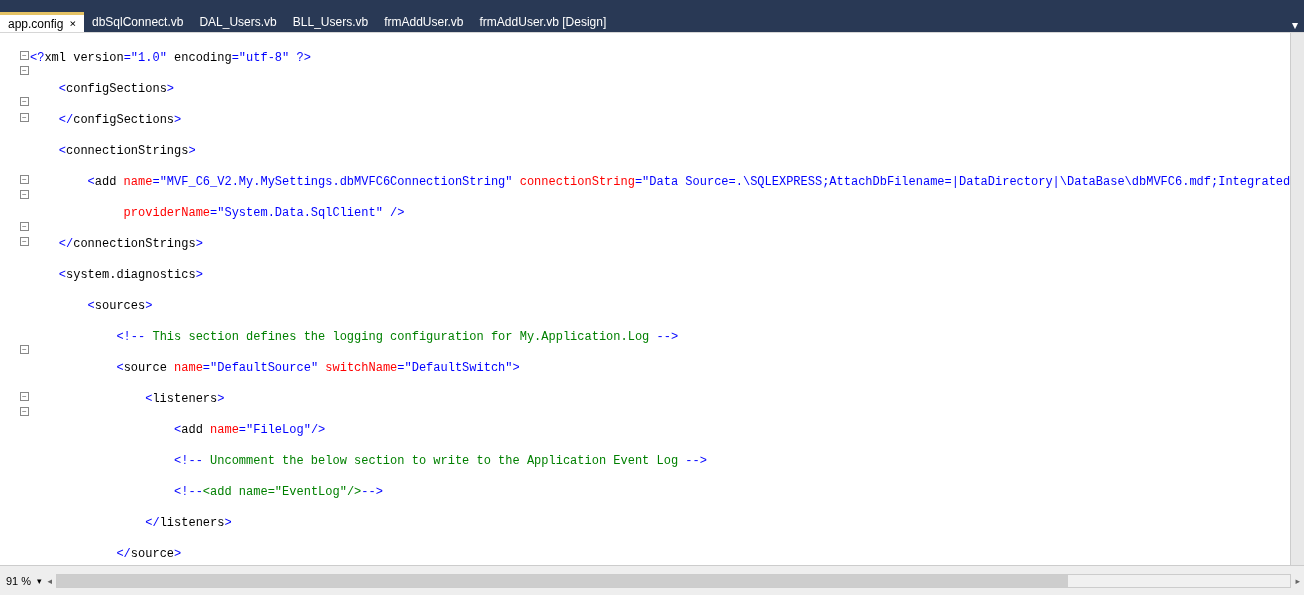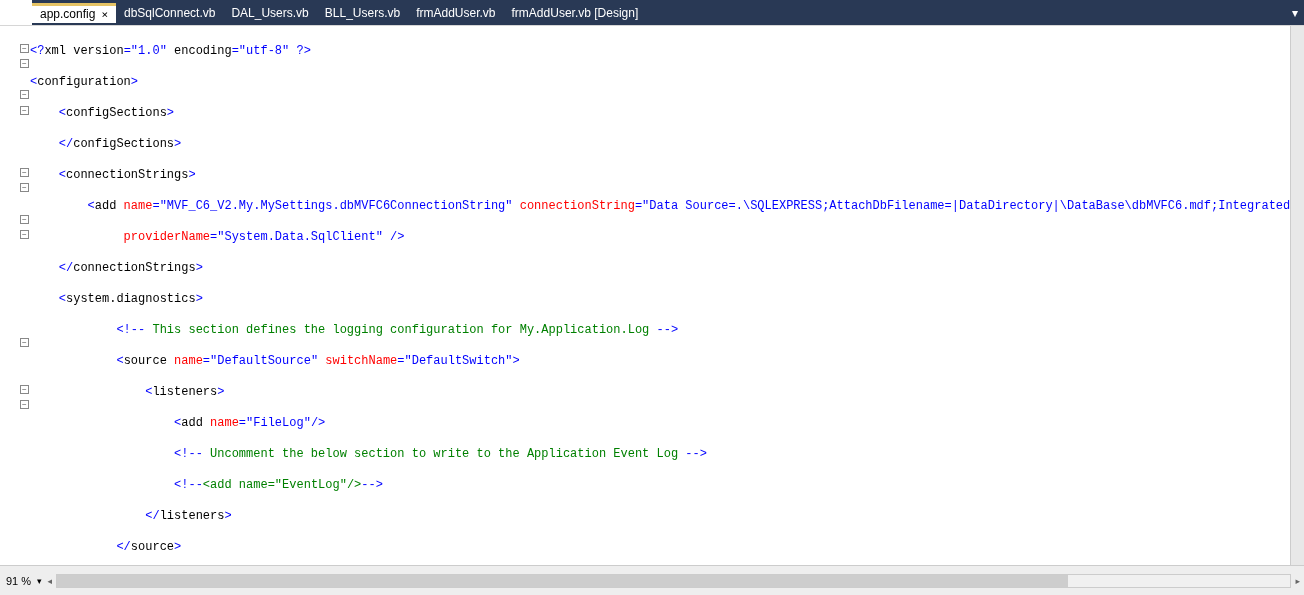--- a/index.html
+++ b/index.html
@@ -1,17 +1,17 @@
 <!DOCTYPE html>
 <html><head>
 <meta charset="utf-8">
 <style>
   * { margin: 0; padding: 0; box-sizing: border-box; }
   html,body { width:1304px; height:595px; font-family: Consolas, "Courier New", monospace; font-size:12px; background:#fff; overflow:hidden; }
-  .tab-bar { height:25px; background:#293955; display:flex; align-items:center; color:#fff; font-family:"Segoe UI", sans-serif; font-size:12px; position:relative;margin-left:32px; }
+  .tab-bar { height:32px; background:#293955; display:flex; align-items:flex-end; color:#fff; font-family:"Segoe UI", sans-serif; font-size:12px; position:relative; }
   .tab { display:flex; align-items:center; padding:0 8px; height:20px; cursor:pointer; white-space:nowrap; }
   .tab.active { background:#fff; color:#000; border-top:3px solid #e5c365; height:20px; padding-top:0; }
   .tab .close { margin-left:6px; font-family:Consolas,monospace; font-size:11px; }
   .tab-bar-end { margin-left:auto; width:18px; display:flex; align-items:center; justify-content:center; color:#fff;}
   .editor-wrap { position:relative; width:1304px; height:555px; border-top:1px solid #d6d6d6; }
   .gutter { position:absolute; left:0; top:0; width:30px; height:100%; background:#fff; }
   .fold { position:absolute; left:20px; width:9px; height:9px; border:1px solid #888; background:#fff; font-size:8px; line-height:7px; text-align:center; color:#555; cursor:pointer;}
   .code { position:absolute; left:30px; right:14px; top:0; bottom:0; overflow:hidden; white-space:pre; line-height:15.5px; font-size:12px; padding-top:2px;}
   .right-strip{ position:absolute; right:0; top:0; width:14px; height:100%; background:#e8e8e8; border-left:1px solid #ccc;}
   .ln { height:15.5px; }
@@ -62,28 +62,28 @@
     <div class="fold" style="top:157px">−</div>
     <div class="fold" style="top:189px">−</div>
     <div class="fold" style="top:204px">−</div>
     <div class="fold" style="top:312px">−</div>
     <div class="fold" style="top:359px">−</div>
     <div class="fold" style="top:374px">−</div>
   </div>
 
   <div class="code">
 <div class="ln"><span class="t-blue">&lt;?</span><span class="t-brown">xml version</span><span class="t-blue">="1.0"</span><span class="t-brown"> encoding</span><span class="t-blue">="utf-8"</span><span class="t-blue"> ?&gt;</span></div>
-<div class="ln"><span class="t-blue">&lt;</span><span class="t-brown">configuration</span><span class="t-blue">&gt;</span></div>
 <div class="ln">    <span class="t-blue">&lt;</span><span class="t-brown">configSections</span><span class="t-blue">&gt;</span></div>
 <div class="ln">    <span class="t-blue">&lt;/</span><span class="t-brown">configSections</span><span class="t-blue">&gt;</span></div>
 <div class="ln">    <span class="t-blue">&lt;</span><span class="t-brown">connectionStrings</span><span class="t-blue">&gt;</span></div>
 <div class="ln">        <span class="t-blue">&lt;</span><span class="t-brown">add</span><span class="t-red"> name</span><span class="t-blue">="MVF_C6_V2.My.MySettings.dbMVFC6ConnectionString"</span><span class="t-red"> connectionString</span><span class="t-blue">="Data Source=.\SQLEXPRESS;AttachDbFilename=|DataDirectory|\DataBase\dbMVFC6.mdf;Integrated Security=True;User</span></div>
 <div class="ln">            <span class="t-red"> providerName</span><span class="t-blue">="System.Data.SqlClient"</span><span class="t-blue"> /&gt;</span></div>
 <div class="ln">    <span class="t-blue">&lt;/</span><span class="t-brown">connectionStrings</span><span class="t-blue">&gt;</span></div>
 <div class="ln">    <span class="t-blue">&lt;</span><span class="t-brown">system.diagnostics</span><span class="t-blue">&gt;</span></div>
+<div class="ln">        <span class="t-blue">&lt;</span><span class="t-brown">sources</span><span class="t-blue">&gt;</span></div>
 <div class="ln">            <span class="t-blue">&lt;!--</span><span class="t-green"> This section defines the logging configuration for My.Application.Log </span><span class="t-blue">--&gt;</span></div>
 <div class="ln">            <span class="t-blue">&lt;</span><span class="t-brown">source</span><span class="t-red"> name</span><span class="t-blue">="DefaultSource"</span><span class="t-red"> switchName</span><span class="t-blue">="DefaultSwitch"</span><span class="t-blue">&gt;</span></div>
 <div class="ln">                <span class="t-blue">&lt;</span><span class="t-brown">listeners</span><span class="t-blue">&gt;</span></div>
 <div class="ln">                    <span class="t-blue">&lt;</span><span class="t-brown">add</span><span class="t-red"> name</span><span class="t-blue">="FileLog"</span><span class="t-blue">/&gt;</span></div>
 <div class="ln">                    <span class="t-blue">&lt;!--</span><span class="t-green"> Uncomment the below section to write to the Application Event Log </span><span class="t-blue">--&gt;</span></div>
 <div class="ln">                    <span class="t-blue">&lt;!--</span><span class="t-green">&lt;</span><span class="t-green">add</span><span class="t-green"> name</span><span class="t-green">="EventLog"</span><span class="t-green">/&gt;</span><span class="t-blue">--&gt;</span></div>
 <div class="ln">                <span class="t-blue">&lt;/</span><span class="t-brown">listeners</span><span class="t-blue">&gt;</span></div>
 <div class="ln">            <span class="t-blue">&lt;/</span><span class="t-brown">source</span><span class="t-blue">&gt;</span></div>
 
 

